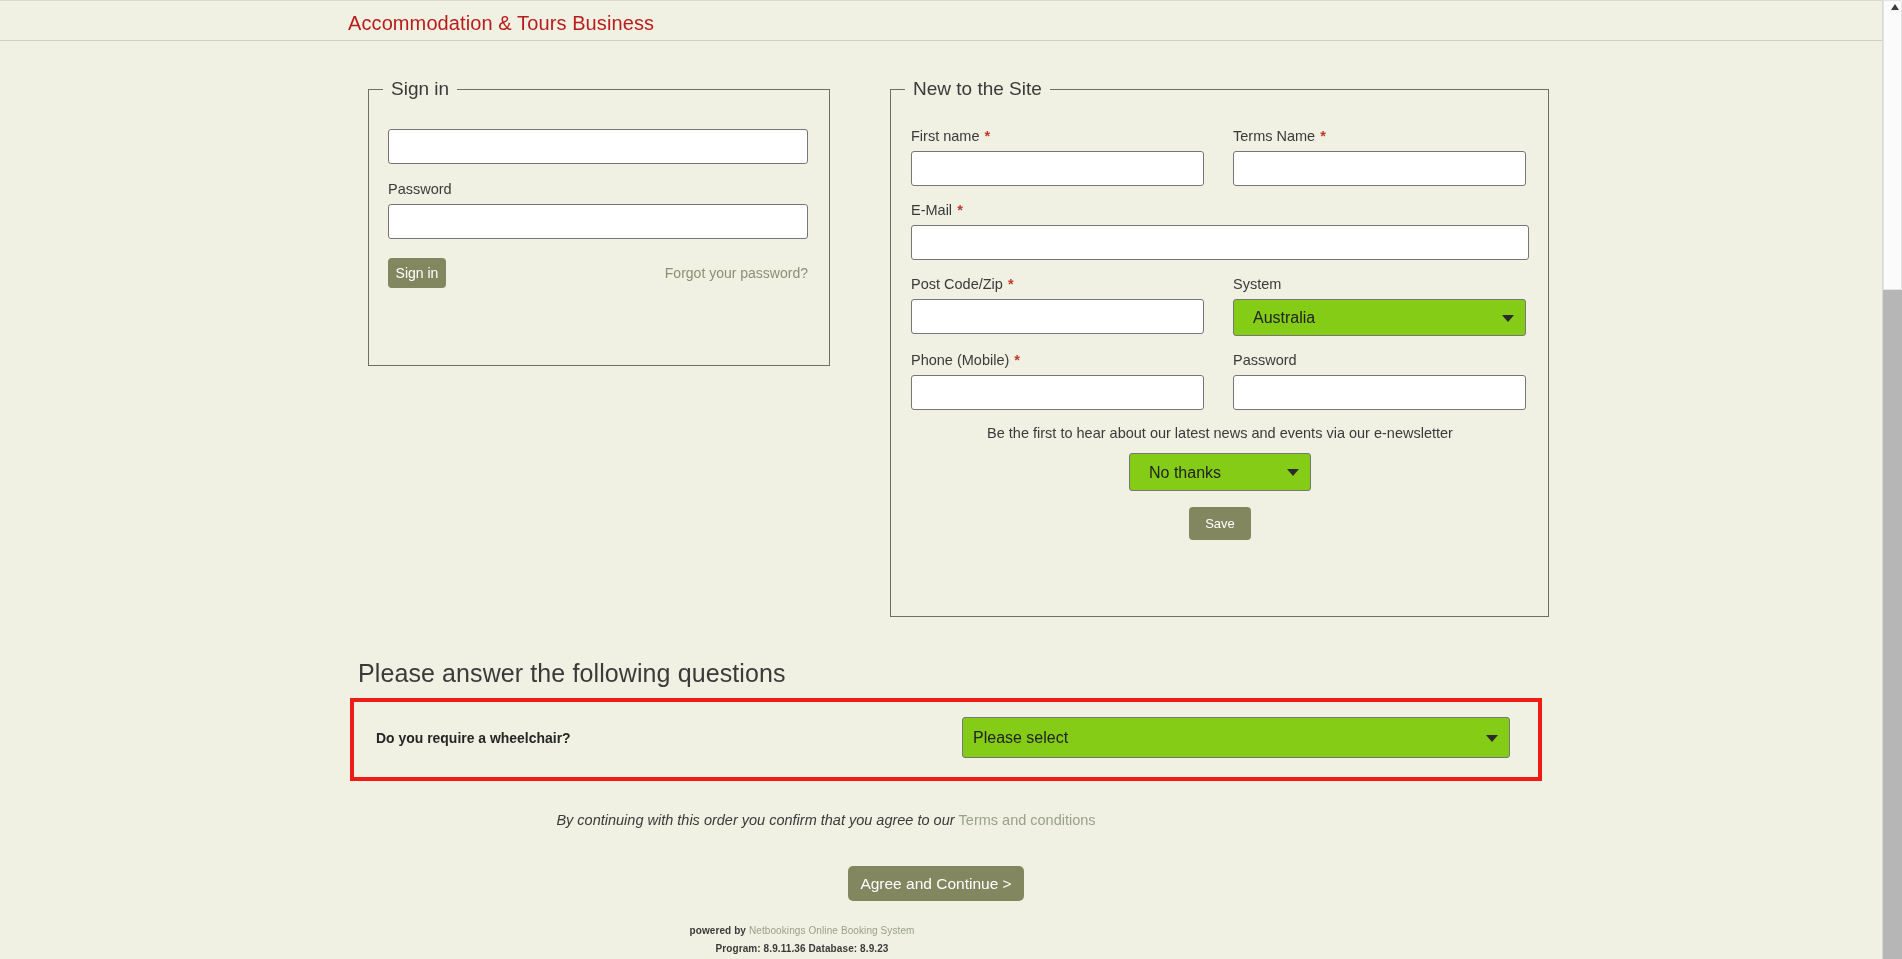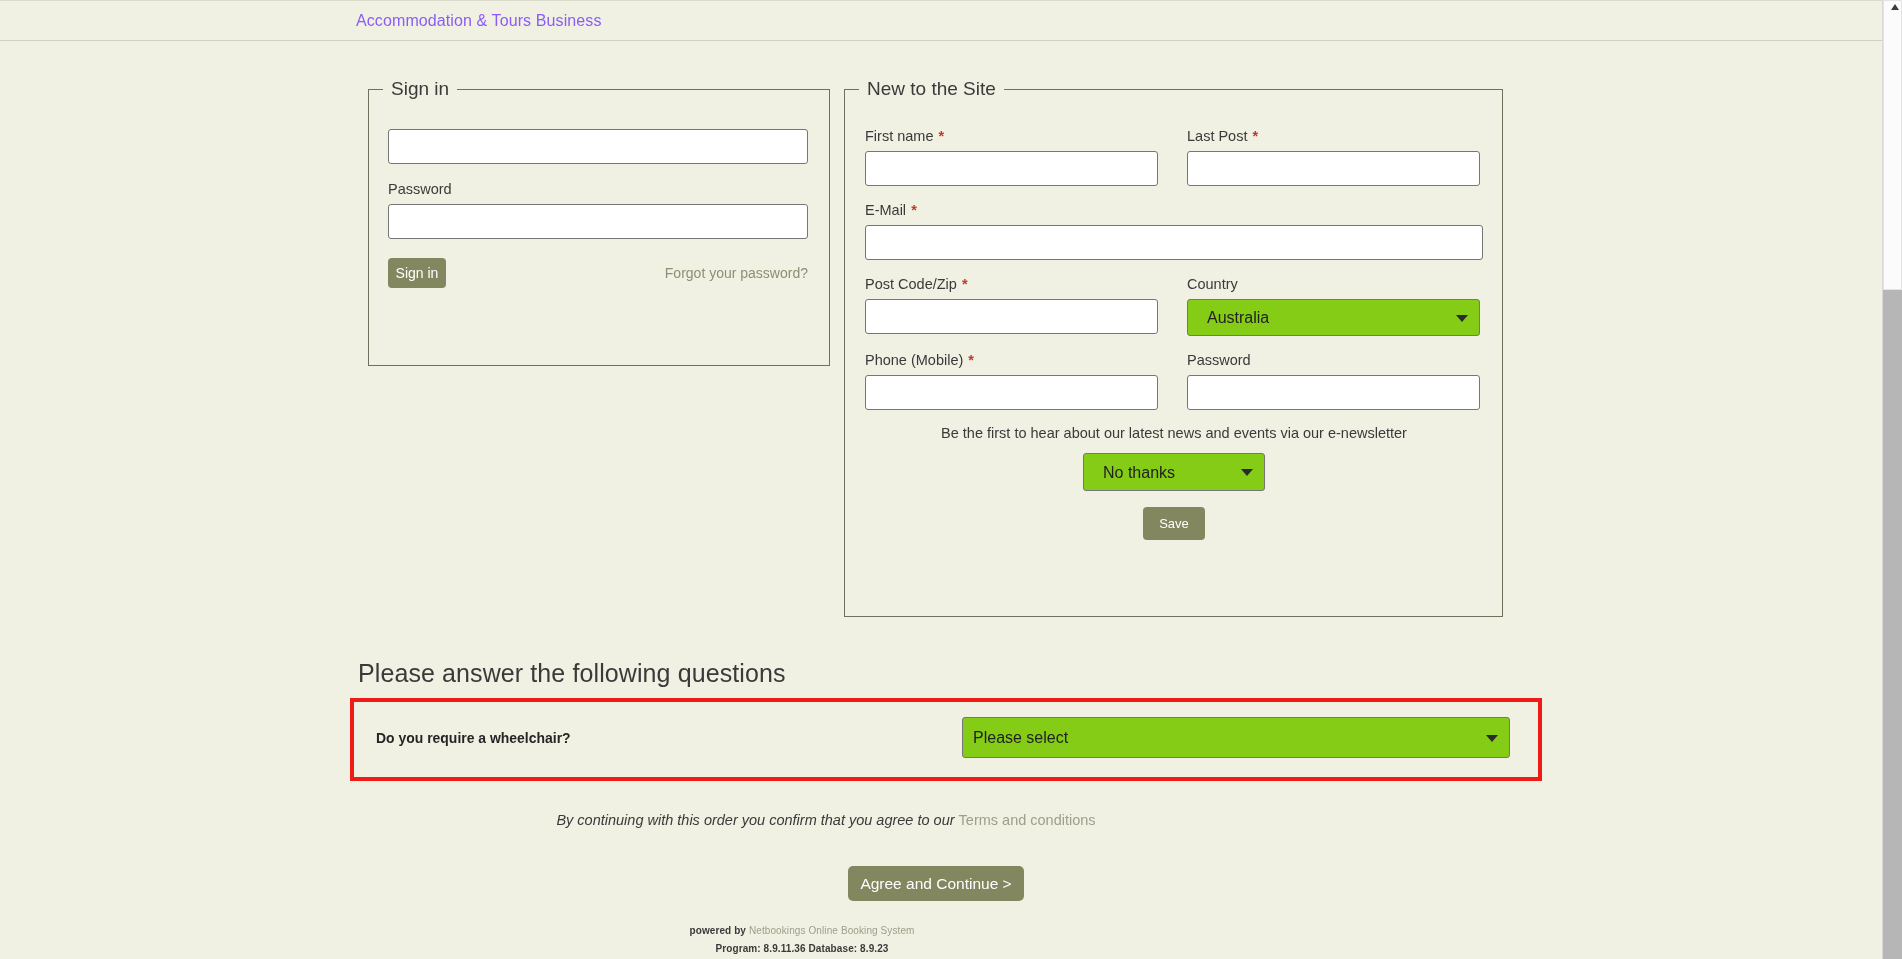--- a/index.html
+++ b/index.html
@@ -48,24 +48,24 @@
     position: absolute;
     top: 0; left: 0;
     width: 1882px;
     height: 41px;
     background: #f0f1e3;
     border-top: 1px solid #dcdccc;
     border-bottom: 1px solid #cfd0bd;
   }
   .topbar .title {
     position: absolute;
-    left: 356px;
+    left: 348px;
     top: 11px;
-    font-size: 16px;
-    color: #8b5cf6;
+    font-size: 20px;
+    color: #b91c1c;
     letter-spacing: .1px;
     white-space: nowrap;
   }
 
   
   fieldset.panel {
     position: absolute;
     margin: 0;
     border: 1px solid #6f705c;
     padding: 0;
@@ -79,21 +79,21 @@
     font-weight: normal;
   }
 
   #signin-panel {
     left: 368px;
     top: 78px;
     width: 462px;
     height: 288px;
   }
   #register-panel {
-    left: 844px;
+    left: 890px;
     top: 78px;
     width: 659px;
     height: 539px;
   }
 
   .field-label {
     font-size: 14.5px;
     color: #3a3a3a;
     margin-bottom: 6px;
     display: block;
@@ -319,37 +319,37 @@
   <fieldset class="panel" id="register-panel">
     <legend>New to the Site</legend>
     <div id="reg-inner">
 
       <div class="row2">
         <div class="col">
           <label class="field-label"><span>First name</span> <span class="req">*</span></label>
           <input class="txt" type="text" value="" style="">
         </div>
         <div class="col">
-          <label class="field-label"><span>Last Post</span> <span class="req">*</span></label>
+          <label class="field-label"><span>Terms Name</span> <span class="req">*</span></label>
           <input class="txt" type="text" value="" style="">
         </div>
       </div>
 
       <div class="rowfull">
         <label class="field-label"><span>E-Mail</span> <span class="req">*</span></label>
         <input class="txt" type="text" value="" style="">
       </div>
 
       <div class="row2">
         <div class="col">
           <label class="field-label"><span>Post Code/Zip</span> <span class="req">*</span></label>
           <input class="txt" type="text" value="" style="">
         </div>
         <div class="col">
-          <label class="field-label">Country</label>
+          <label class="field-label">System</label>
           <div class="sel-wrap">
             <select class="sel">
               <option>Australia</option>
             </select>
             <span class="caret"></span>
           </div>
         </div>
       </div>
 
       <div class="row2">

